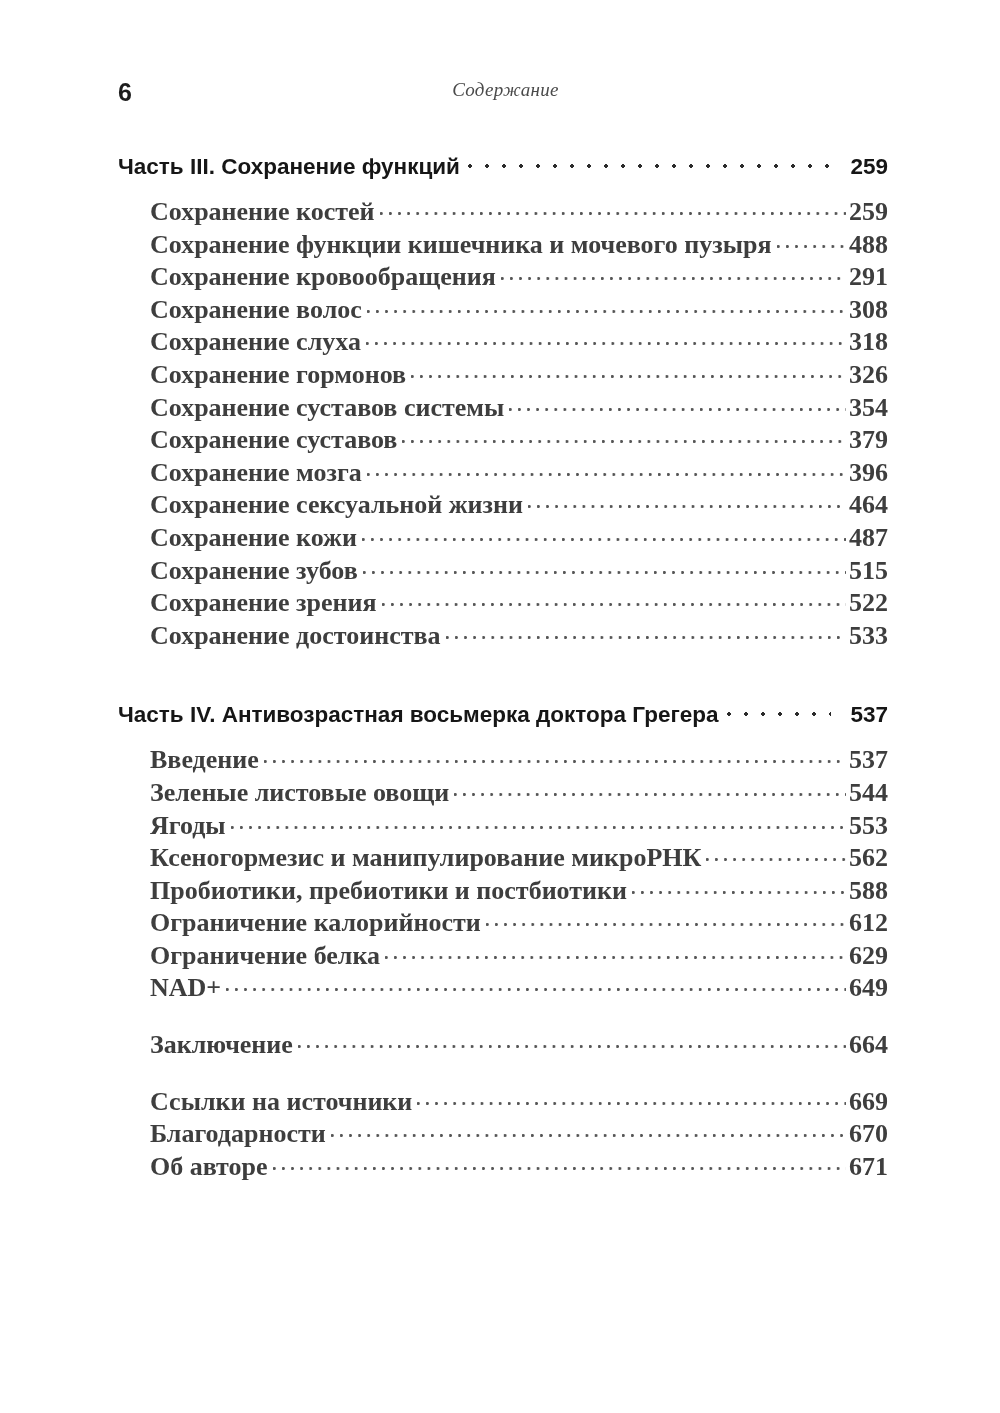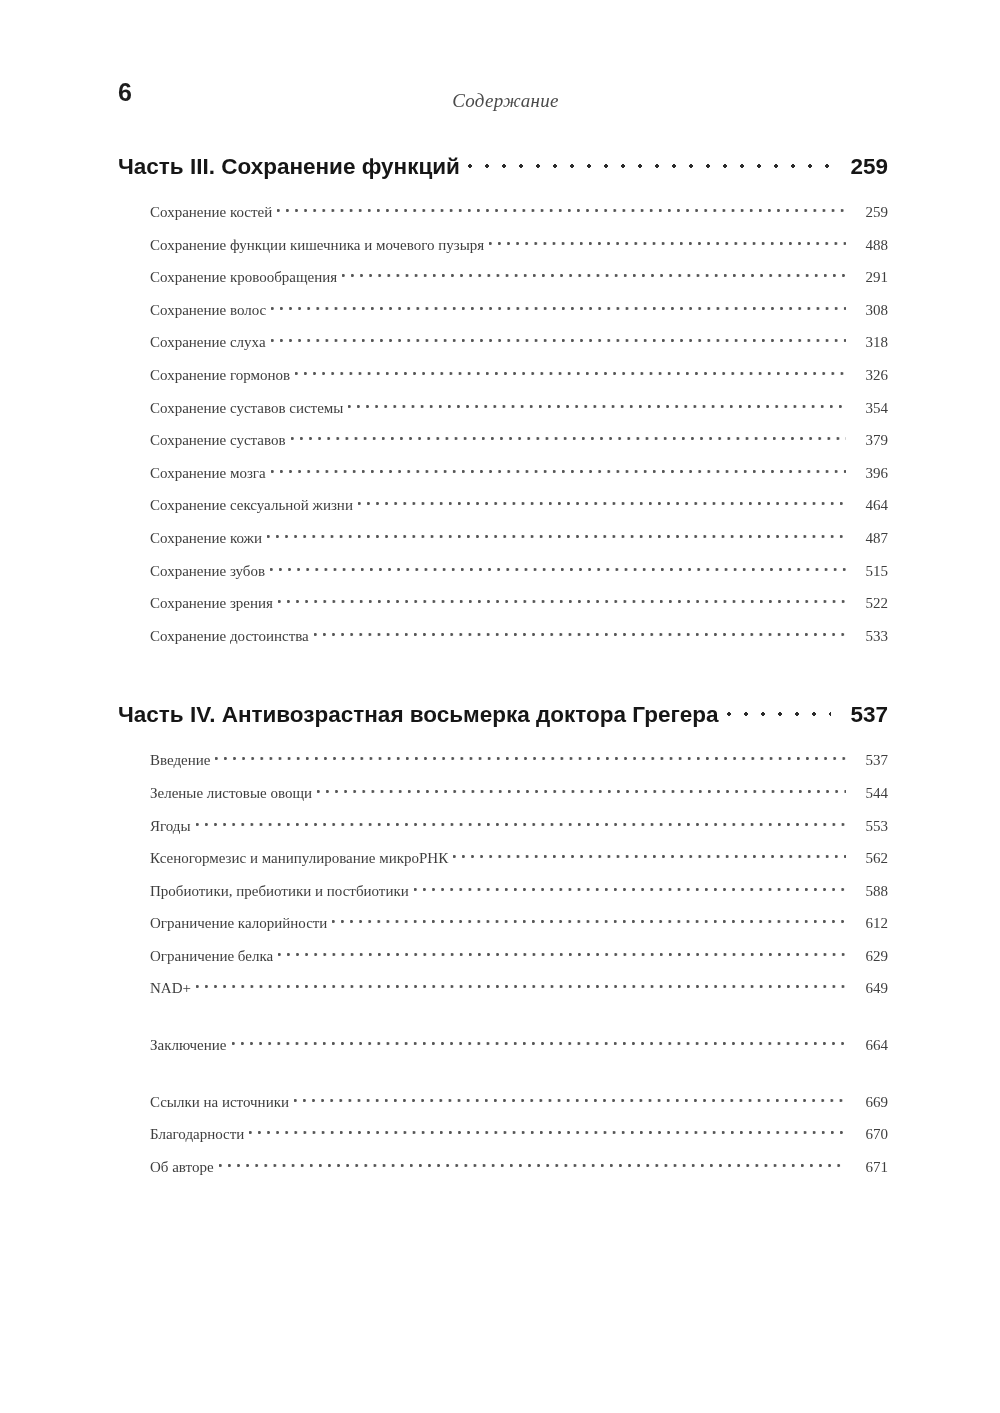--- a/index.html
+++ b/index.html
@@ -38,21 +38,21 @@
     top: 0;
     font-family: "Liberation Sans", "DejaVu Sans", sans-serif;
     font-weight: bold;
     font-size: 25px;
     color: #1d1d1d;
     letter-spacing: 0.2px;
   }
   .running-title {
     position: absolute;
     left: 0;
-    top: 12px;
+    top: 1px;
     width: 775px;
     text-align: center;
     font-family: "Liberation Serif", "DejaVu Serif", serif;
     font-style: italic;
     font-size: 19px;
     color: #4a4a4a;
     letter-spacing: 0.3px;
   }
 
   
@@ -99,25 +99,26 @@
     text-align: right;
     min-width: 48px;
     font-variant-numeric: lining-nums;
   }
 
   
   .entry-line {
     display: flex;
     align-items: baseline;
     font-family: "Liberation Serif", "DejaVu Serif", serif;
-    font-size: 15px;
+    font-size: 26px;
     color: #3e3e3e;
     line-height: 32.6px;
     white-space: nowrap;
     margin-left: 32px;
+    font-weight: bold;
   }
   .entry-line .ttl { flex: 0 0 auto; padding-right: 5px; }
   .entry-line .leader {
     flex: 1 1 auto;
     overflow: hidden;
     height: 20px;
     position: relative;
     min-width: 8px;
   }
   .entry-line .leader::before {

